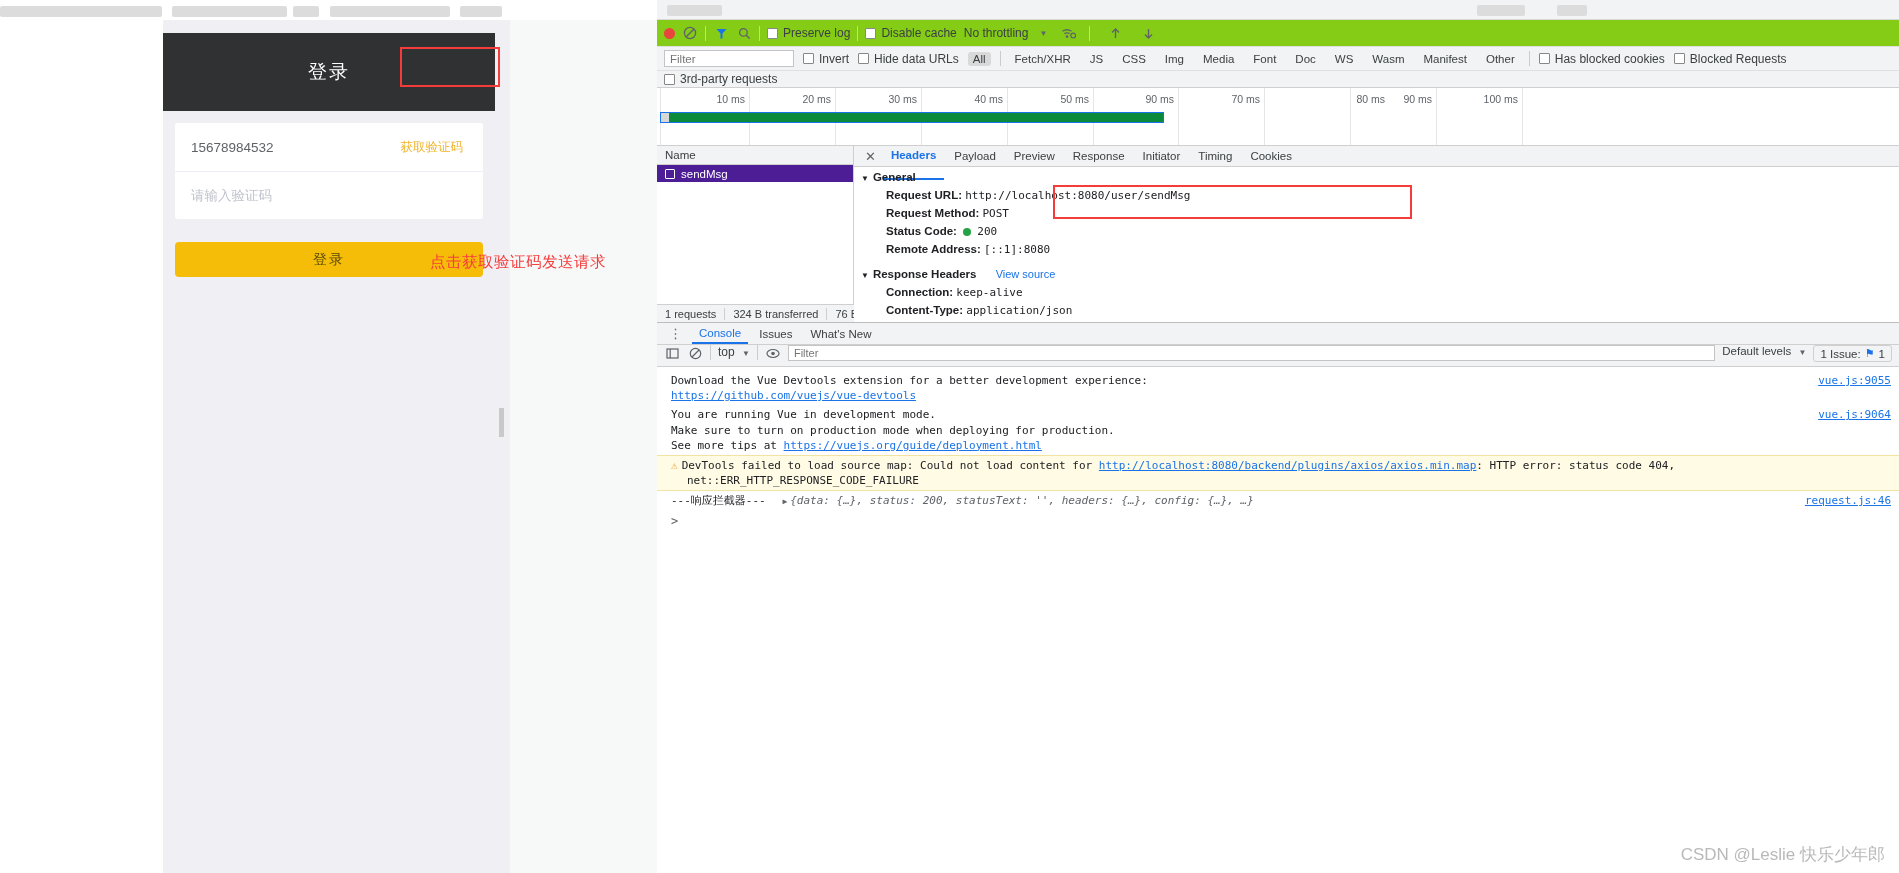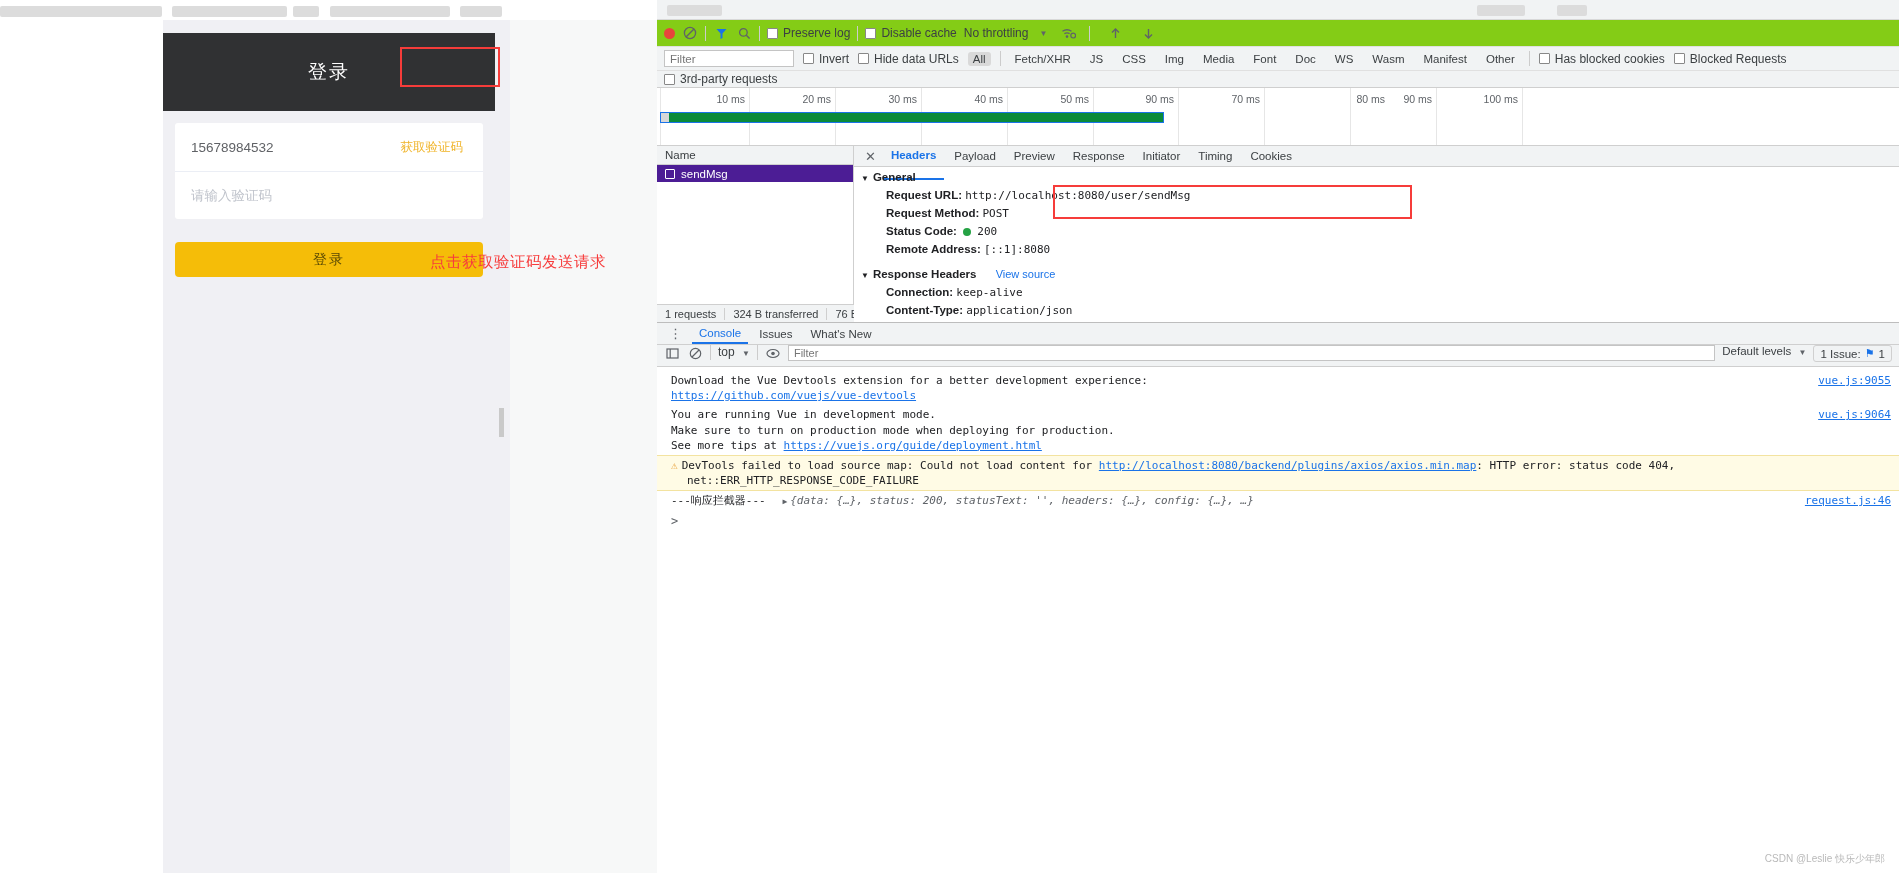--- a/index.html
+++ b/index.html
@@ -138,21 +138,21 @@
   #console-log { padding:4px 0 0 0; font-family:"DejaVu Sans Mono", monospace; font-size:11px; color:#202124; }
   .log-entry { position:relative; padding:2px 140px 2px 14px; line-height:1.38; }
   .log-entry.warn { background:#fffbe5; border-top:1px solid #f3e3a0; border-bottom:1px solid #f3e3a0; }
   .log-src { position:absolute; right:8px; top:2px; color:#1a73e8; text-decoration:underline; font-size:11px; cursor:pointer; }
   .log-link { color:#1a73e8; text-decoration:underline; cursor:pointer; }
   .warn-icon { color:#e8a33d; margin-right:4px; }
   .tok-italic { font-style:italic; color:#5f6368; }
   .obj-tri { color:#5f6368; font-size:8px; margin-right:3px; }
   #console-prompt { padding:4px 0 0 14px; color:#5f6368; font-family:"DejaVu Sans Mono", monospace; font-size:12px; }
 
-  #watermark { position:absolute; right:14px; bottom:7px; font-size:10px; color:#b9b9b9; }
+  #watermark { position:absolute; right:14px; bottom:7px; font-size:17px; color:#b9b9b9; }
 </style>
 </head>
 <body>
 
 <div id="browser-pane">
   <div id="browser-chrome-strip">
     <div class="tab-ghost" style="left:0px;width:162px;"></div>
     <div class="tab-ghost" style="left:172px;width:115px;"></div>
     <div class="tab-ghost" style="left:293px;width:26px;"></div>
     <div class="tab-ghost" style="left:330px;width:120px;"></div>

